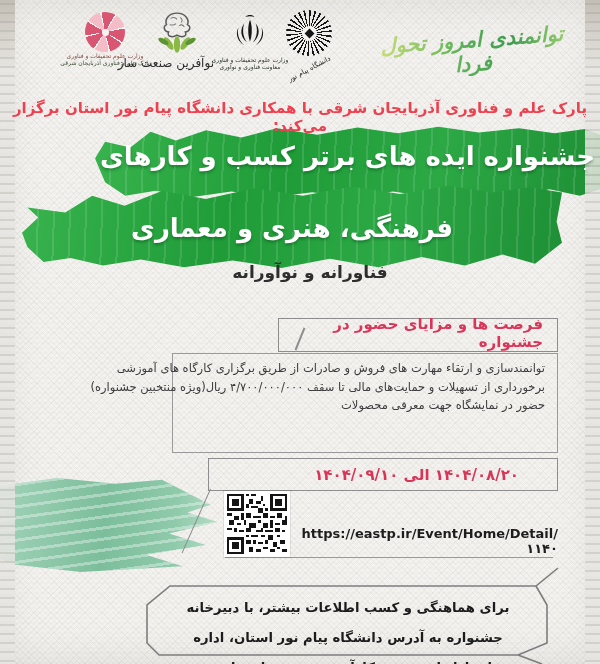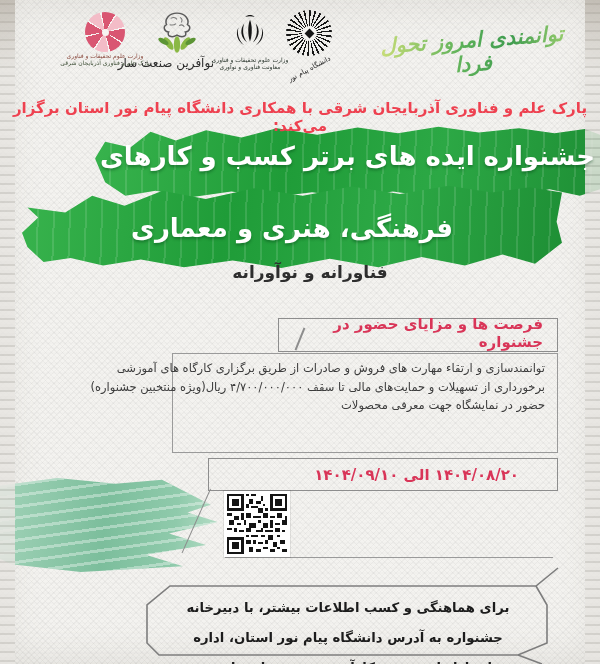--- a/index.html
+++ b/index.html
@@ -242,20 +242,21 @@
         <rect x="9" y="22" width="2" height="2"></rect>
           <rect x="12" y="23" width="2" height="1"></rect>
           <rect x="15" y="22" width="2" height="1"></rect>
         <rect x="18" y="23" width="2" height="1"></rect>
           <rect x="21" y="22" width="1" height="1"></rect>
           <rect x="23" y="23" width="2" height="1"></rect>
       </g>
     </svg>
   </div>
 
+  <div class="url-text">https://eastp.ir/Event/Home/Detail/۱۱۴۰</div>
 
   <svg class="contact-frame" width="430" height="104" viewBox="0 0 430 104">
     <path d="M418 8 L396 26 L30 26 L7 45 L7 83 L19 95 L378 95 L407 83 L407 45 L396 26" fill="none" stroke="#7d7d7d" stroke-width="1.6"></path>
     <path d="M378 95 L402 104" fill="none" stroke="#7d7d7d" stroke-width="1.6"></path>
   </svg>
   <div class="contact-text">
     <div>برای هماهنگی و کسب اطلاعات بیشتر، با دبیرخانه جشنواره به آدرس دانشگاه پیام نور استان، اداره</div>
     <div>ارتباط با صنعت و کارآفرینی به شماره تلفن: ۰۹۱۴۹۳۰۳۳۷۹ (دکتر دهقانی) تماس حاصل فرمایید.</div>
   </div>
 </div>

